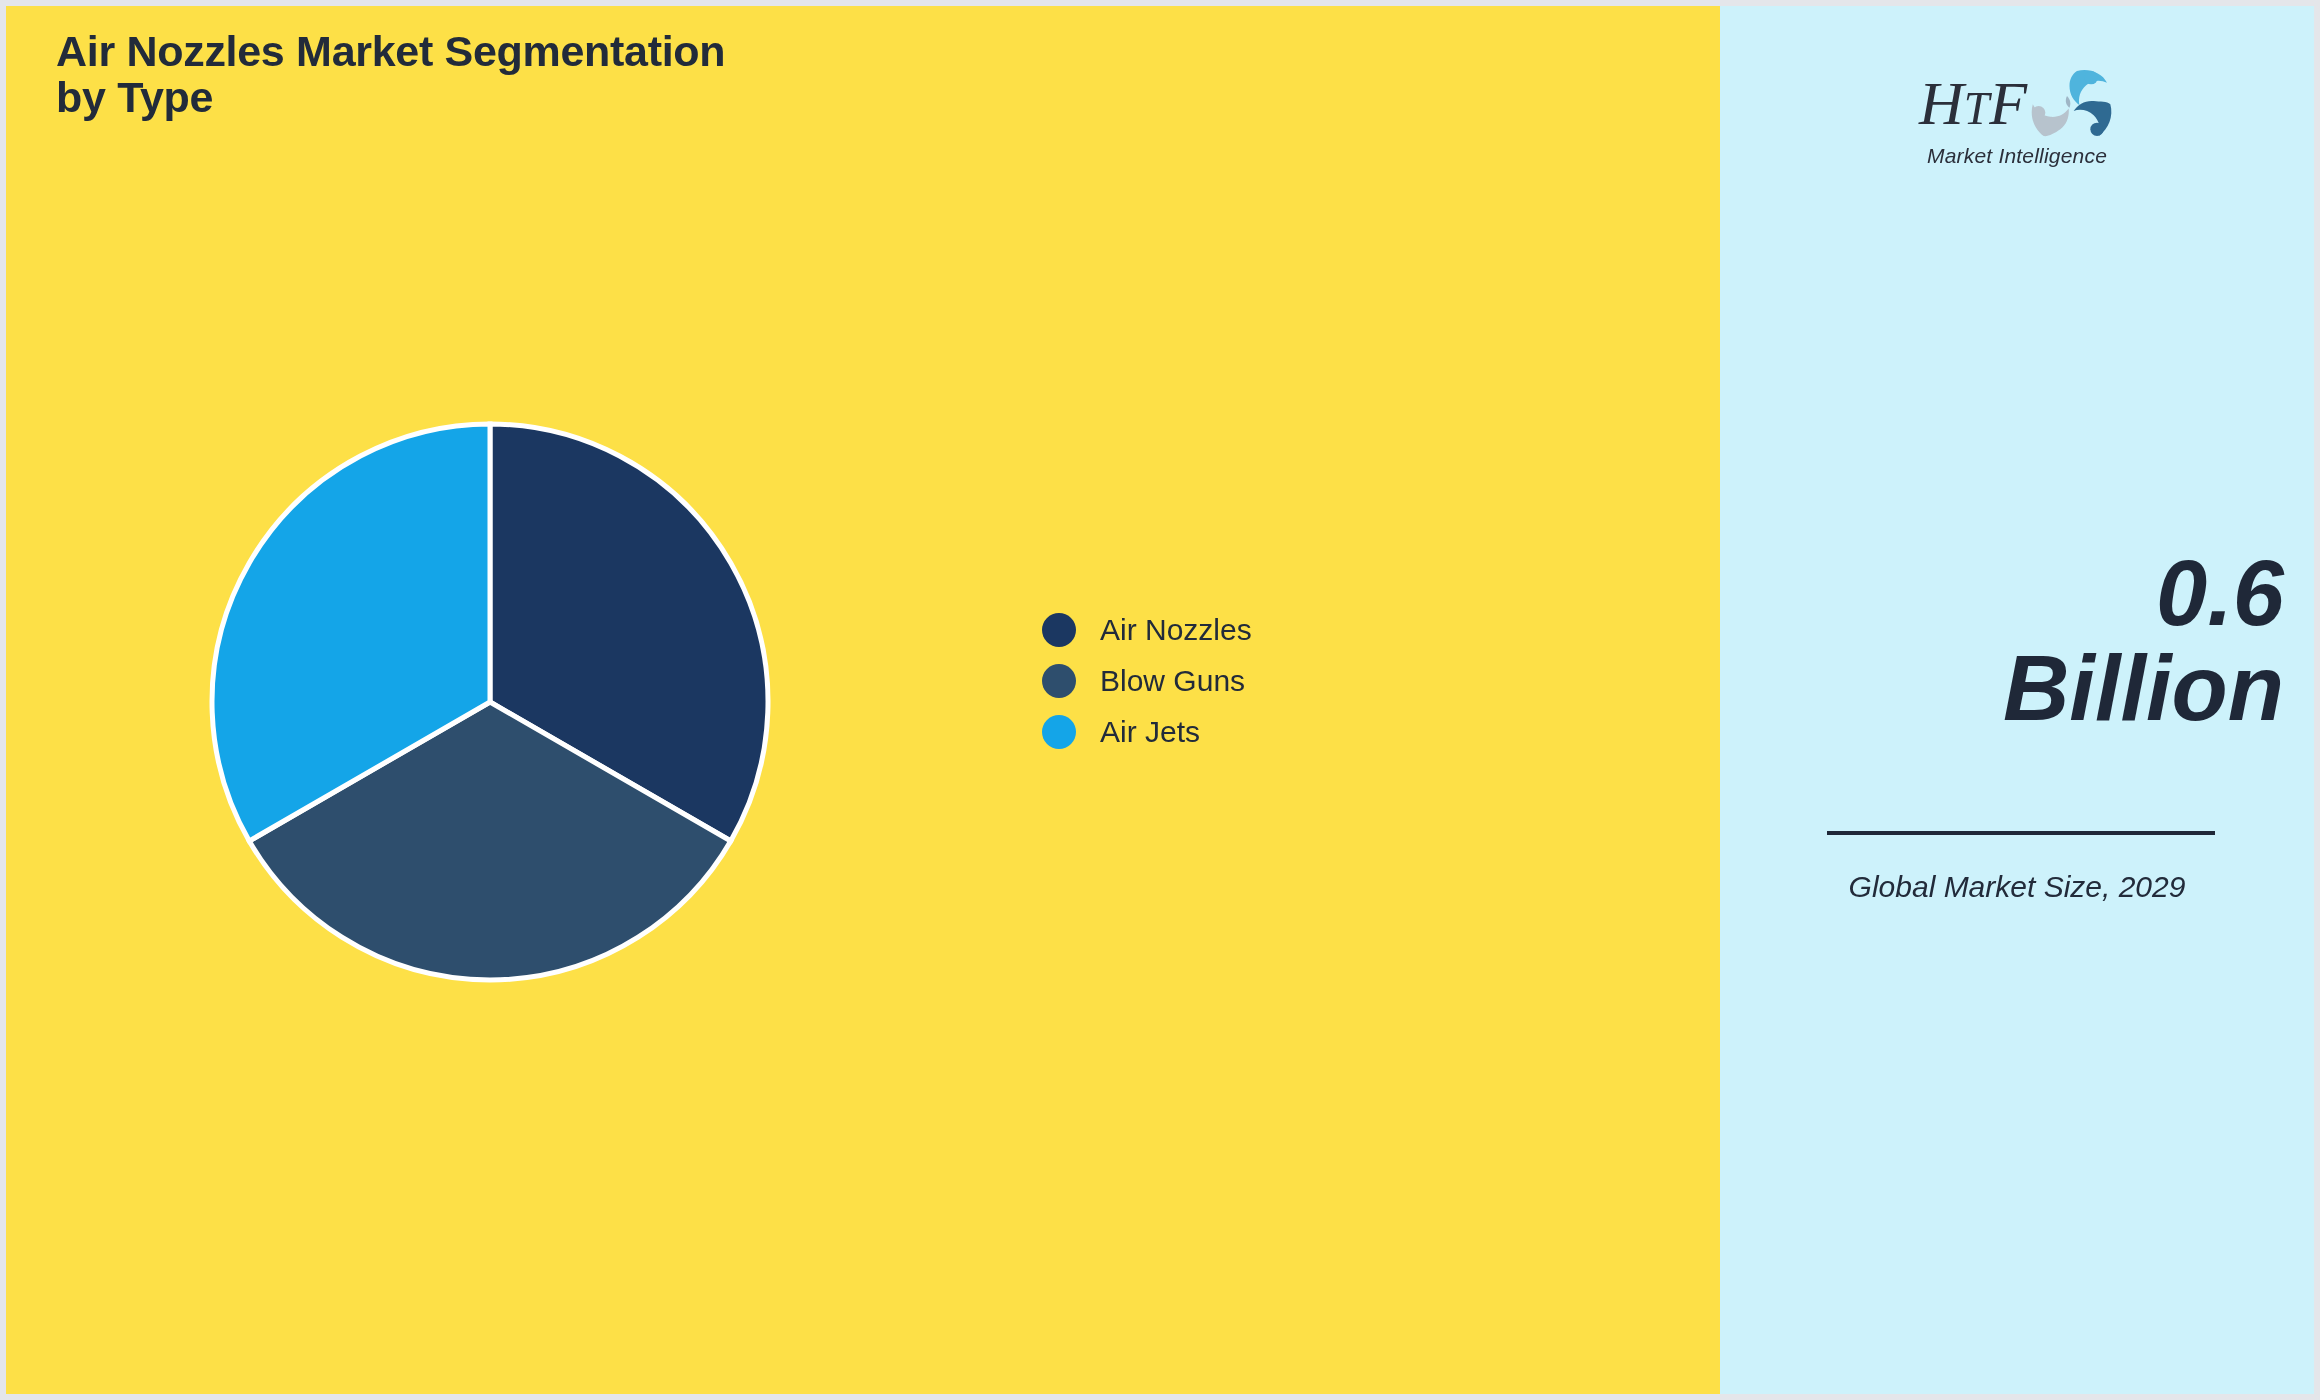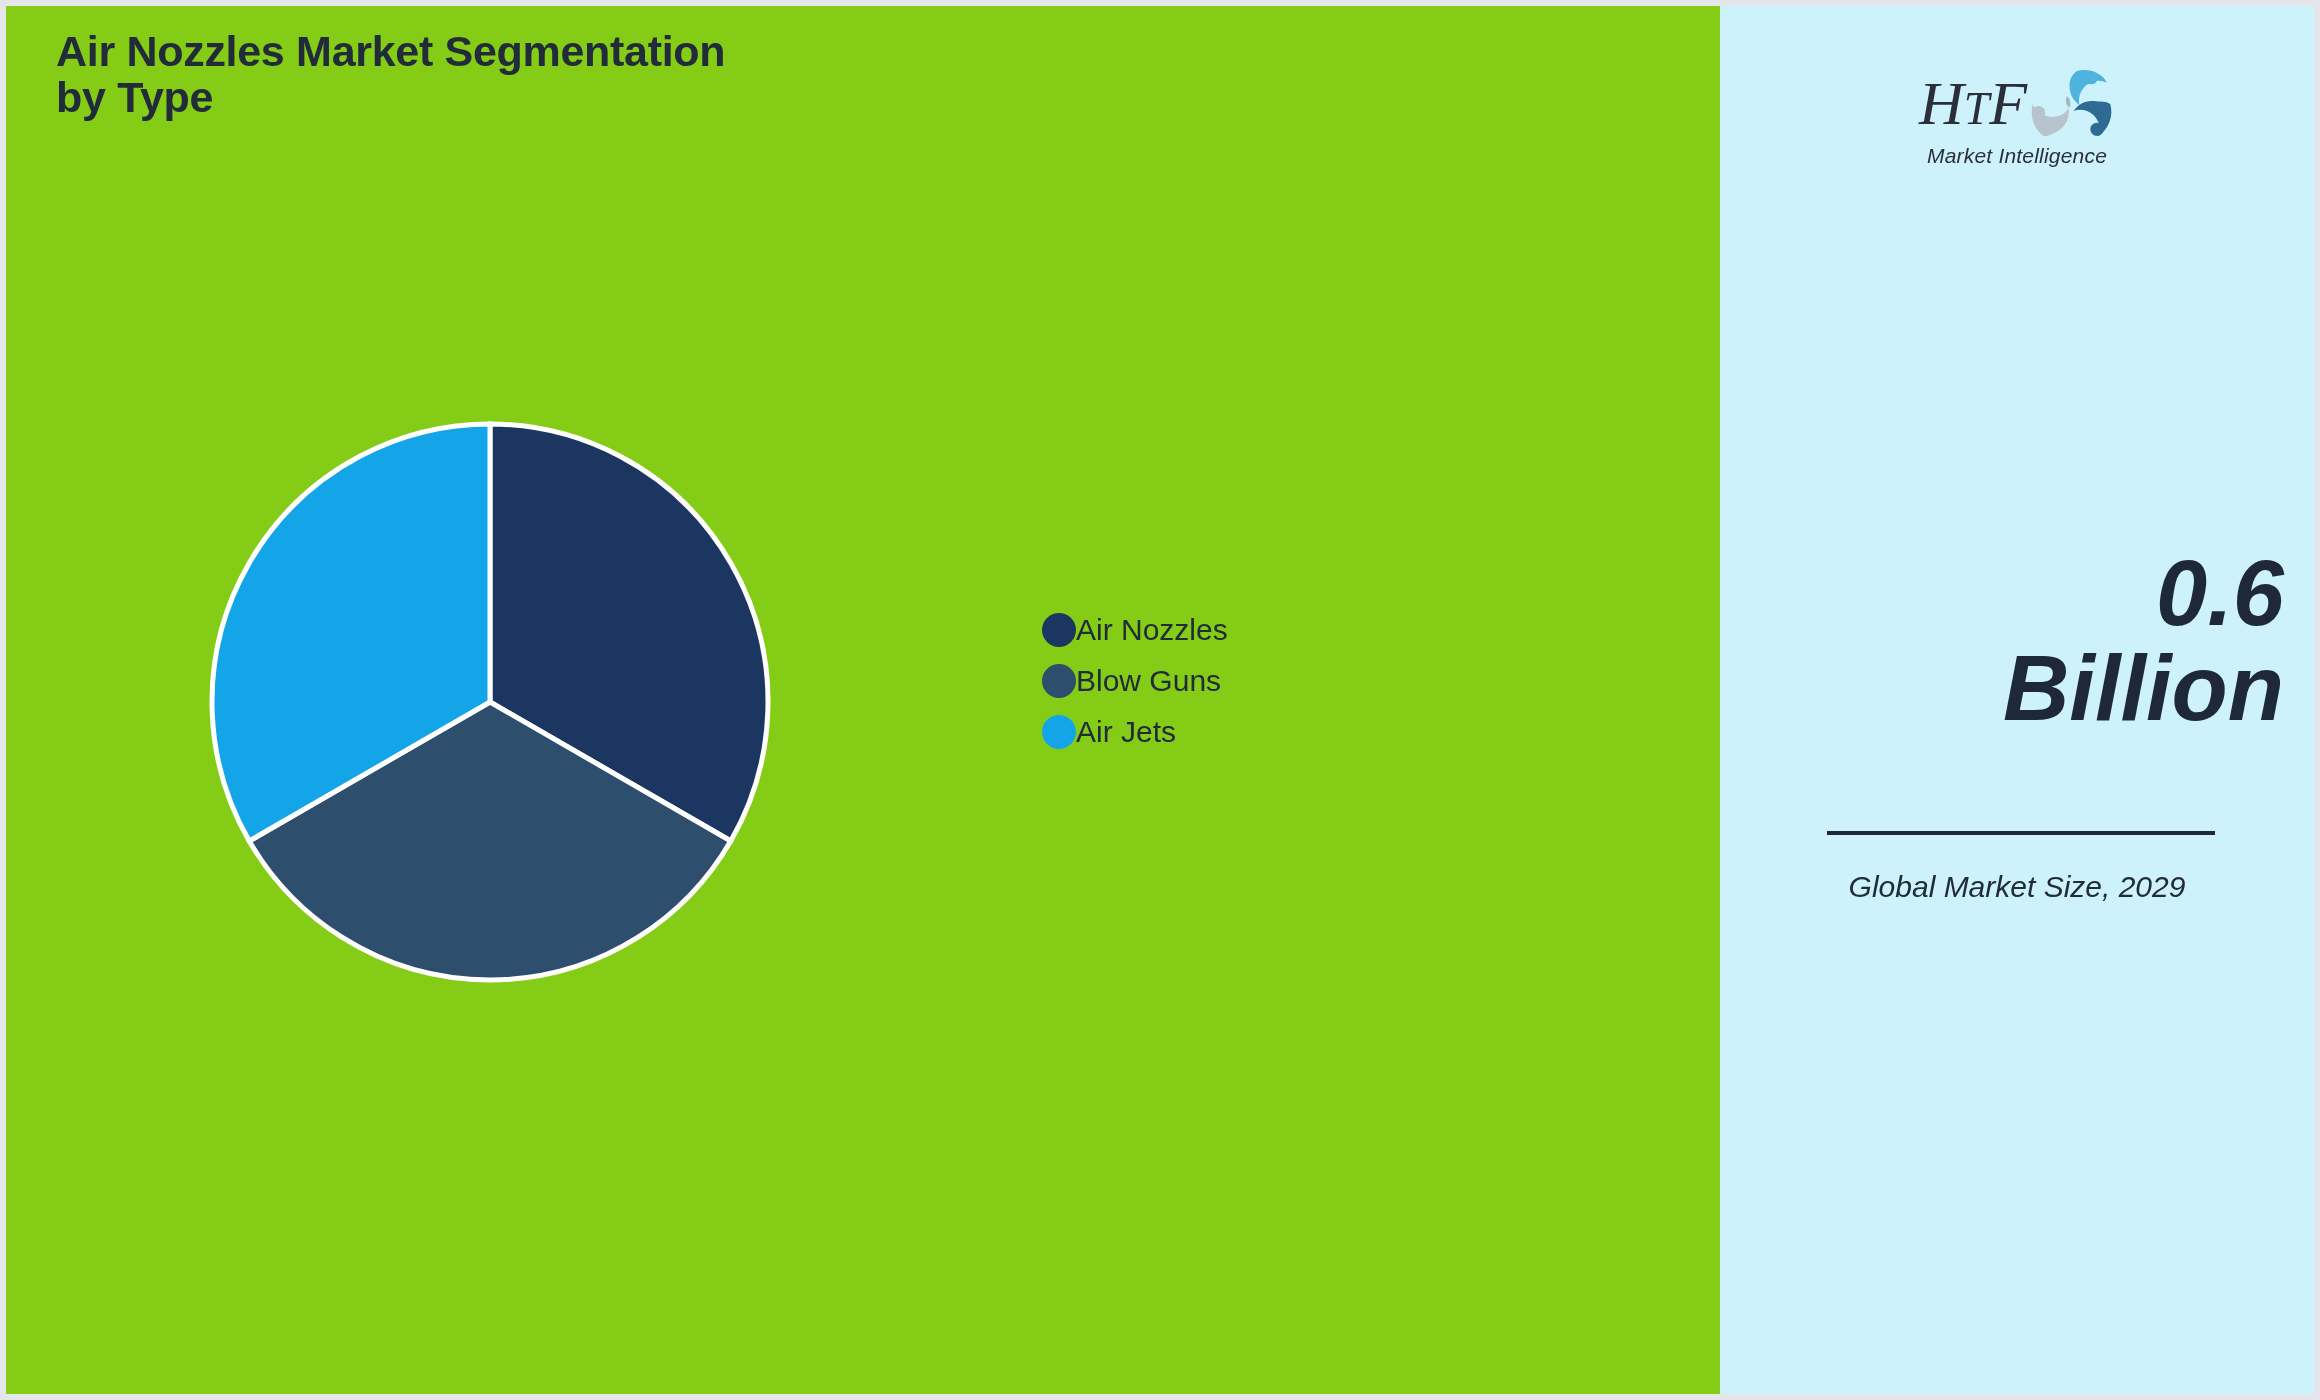--- a/index.html
+++ b/index.html
@@ -25,21 +25,21 @@
     overflow: hidden;
   }
 
   
   #chart-panel {
     position: absolute;
     left: 0;
     top: 0;
     width: 1714px;
     height: 1388px;
-    background: #84cc16;
+    background: #fde047;
   }
 
   #chart-title {
     position: absolute;
     left: 50px;
     top: 22px;
     width: 1000px;
     font-size: 43px;
     font-weight: bold;
     line-height: 1.08;
@@ -70,20 +70,21 @@
     align-items: center;
     height: 51px;
   }
   .legend-swatch {
     width: 34px;
     height: 34px;
     border-radius: 50%;
     flex: 0 0 34px;
   }
   .legend-label {
+    margin-left: 24px;
     font-size: 30px;
     color: #222b3a;
     white-space: nowrap;
   }
 
   
   #stat-panel {
     position: absolute;
     right: 0;
     top: 0;

